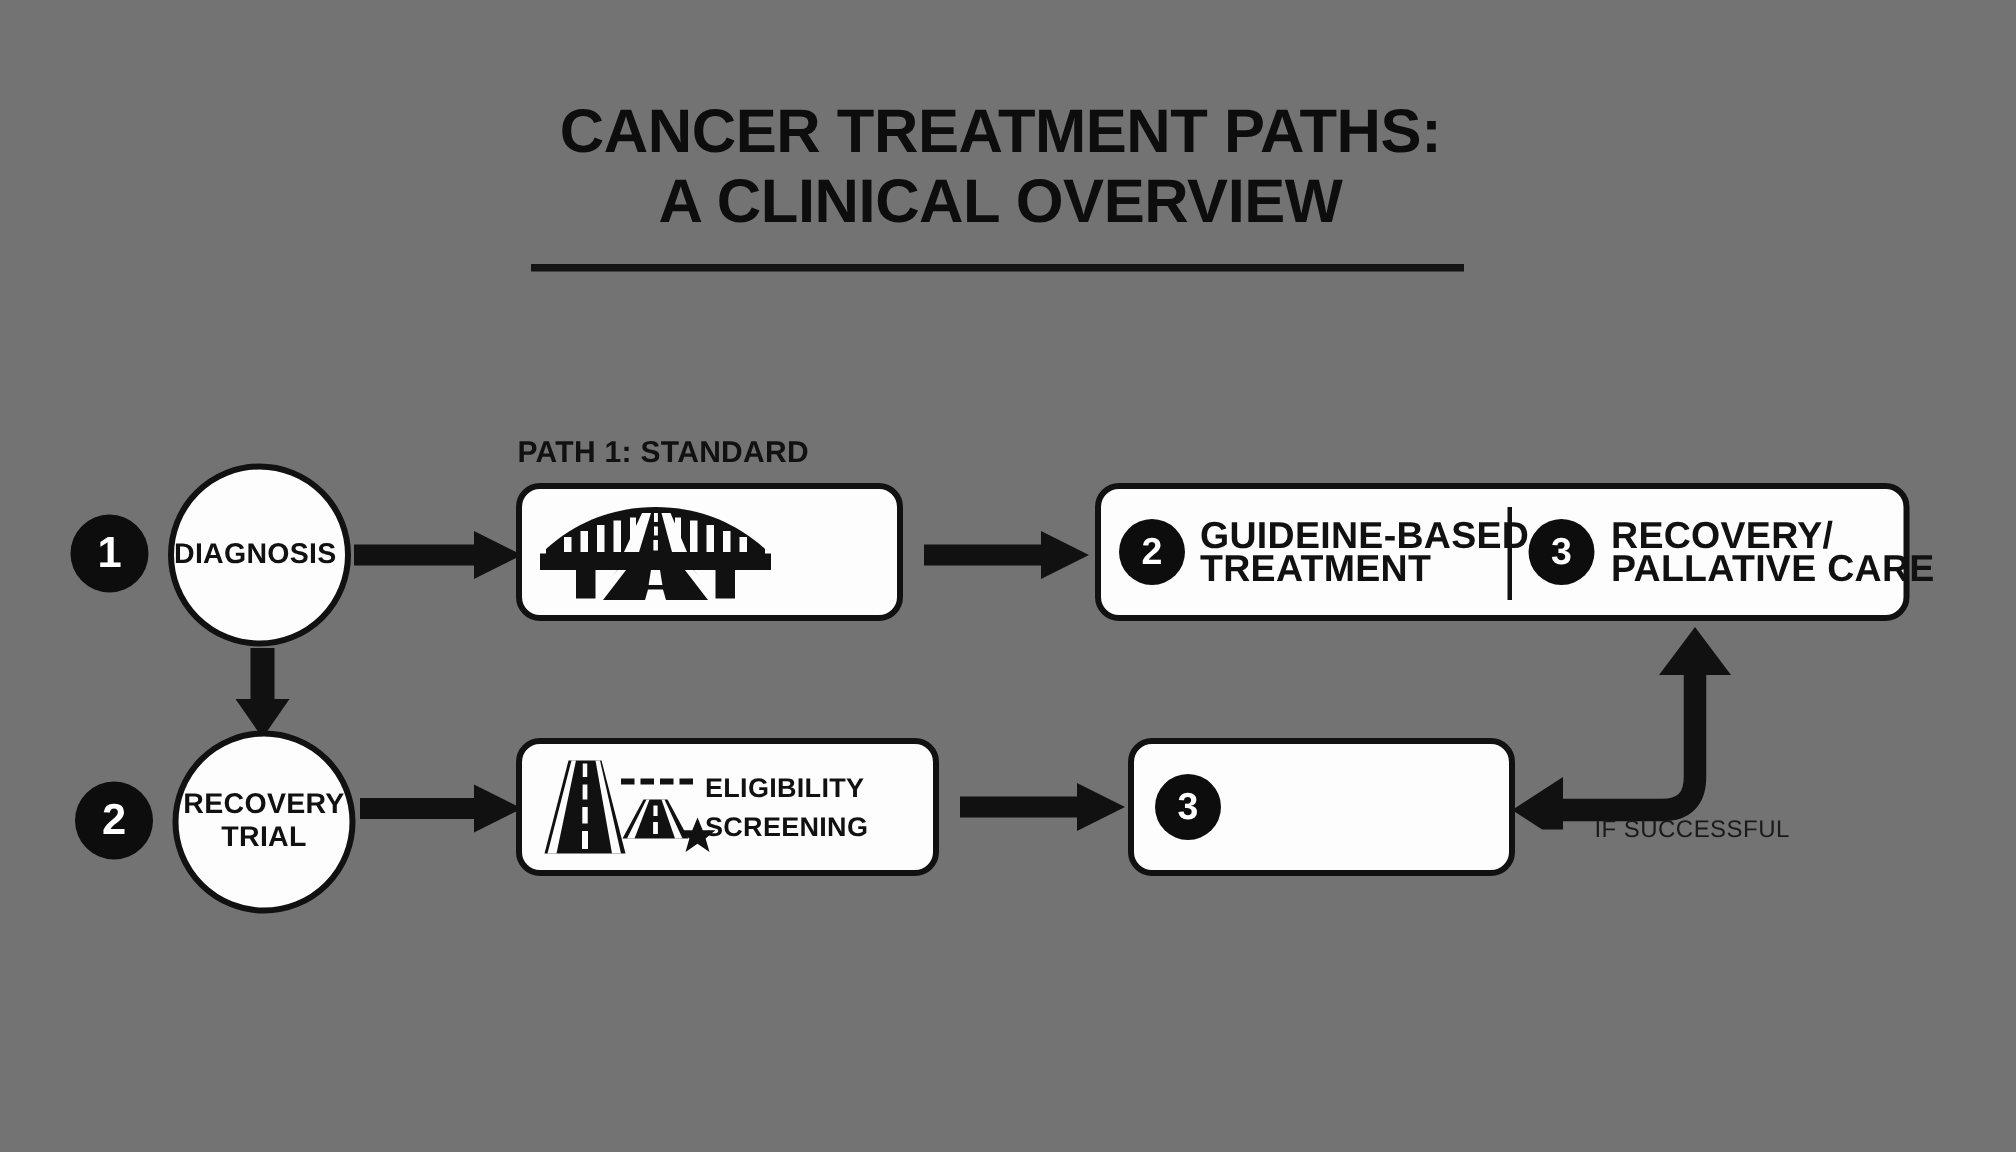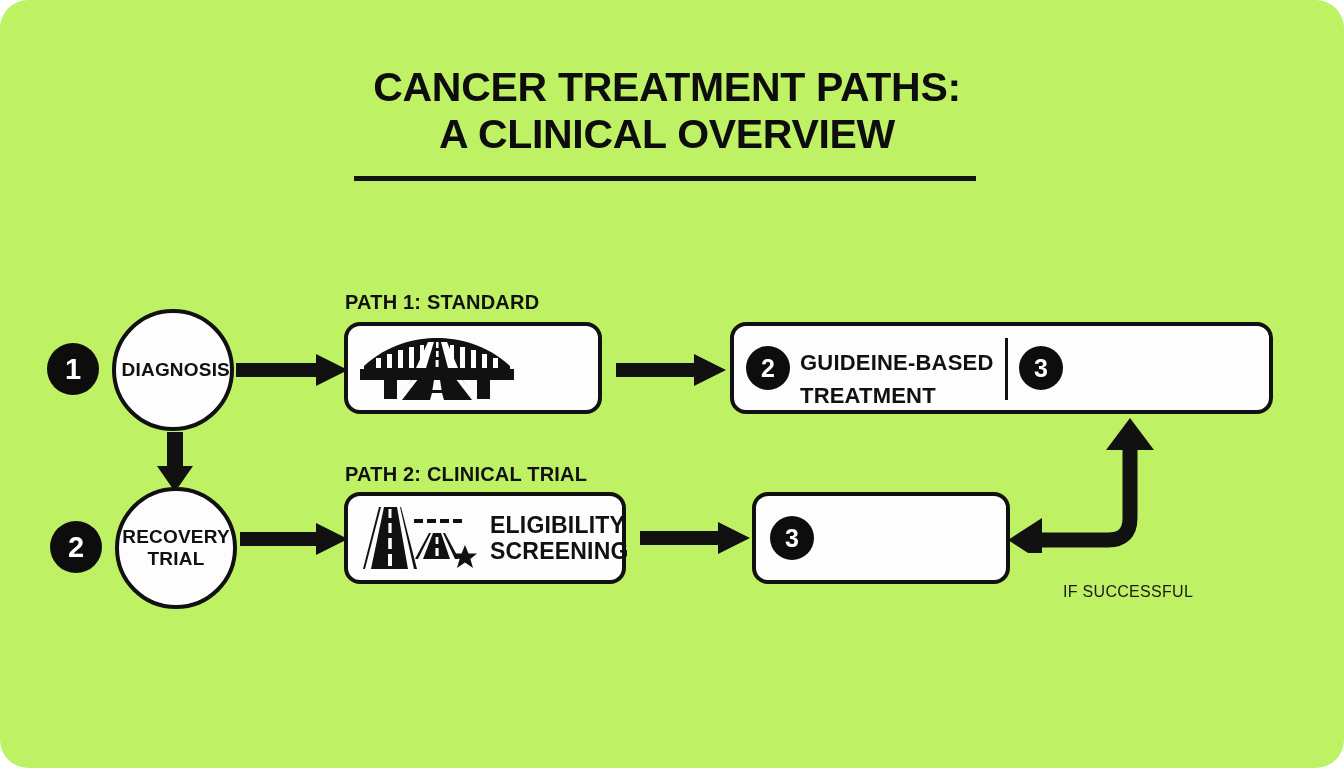--- a/index.html
+++ b/index.html
@@ -7,23 +7,22 @@
     padding: 0;
     background: #ffffff;
   }
   body {
     font-family: "Liberation Sans", sans-serif;
   }
   #canvas {
     position: relative;
     width: 1344px;
     height: 768px;
-    background: #bef264;
+    background: #737373;
     overflow: hidden;
-    border-radius: 28px;
   }
 
   
   .title-block {
     position: absolute;
     left: 352px;
     top: 64px;
     width: 630px;
     text-align: center;
   }
@@ -46,21 +45,21 @@
   }
 
   
   .node-circle {
     position: absolute;
     border: 4px solid #111111;
     border-radius: 50%;
     background: #fdfdfd;
     display: flex;
     align-items: center;
-    justify-content: flex-end;
+    justify-content: flex-start;
     text-align: center;
     box-sizing: border-box;
   }
   .node-circle .node-label {
     font-weight: bold;
     font-size: 19px;
     line-height: 22px;
     letter-spacing: 0.2px;
     color: #111111;
   }
@@ -96,43 +95,42 @@
     font-size: 20px;
     letter-spacing: 0.2px;
     color: #111111;
     white-space: nowrap;
   }
 
   
   .box-text {
     position: absolute;
     font-weight: bold;
-    font-size: 22px;
-    line-height: 33px;
+    font-size: 25px;
+    line-height: 22px;
     letter-spacing: 0.2px;
     color: #111111;
     white-space: pre-line;
   }
   .divider-v {
     position: absolute;
     width: 3px;
     background: #111111;
   }
 
   
   .arrow-svg { position: absolute; }
   .icon-svg  { position: absolute; }
 
   .if-label {
     position: absolute;
     font-size: 16px;
     letter-spacing: 0.3px;
     color: #1a1a1a;
     white-space: nowrap;
-    margin-top: 38px;
   }
 </style>
 </head>
 <body>
 
 <div id="canvas">
 
   <div class="title-block">
     <div class="title-line">CANCER TREATMENT PATHS:</div>
     <div class="title-line">A CLINICAL OVERVIEW</div>
@@ -212,22 +210,23 @@
 
   <div class="rbox" style="left:730px; top:322px; width:543px; height:92px;"></div>
 
   <div class="badge badge-sm" style="left:746px; top:346px;">2</div>
   <div class="box-text" style="left:800px; top:346px;">GUIDEINE-BASED
 TREATMENT</div>
 
   <div class="divider-v" style="left:1005px; top:338px; height:62px;"></div>
 
   <div class="badge badge-sm" style="left:1019px; top:346px;">3</div>
-
-  <div class="path-caption" style="left:345px; top:463px;">PATH 2: CLINICAL TRIAL</div>
+  <div class="box-text" style="left:1074px; top:346px;">RECOVERY/
+PALLATIVE CARE</div>
+
 
   <div class="rbox" style="left:344px; top:492px; width:282px; height:92px;"></div>
 
   <svg class="icon-svg" style="left:357px; top:505px;" width="120" height="68" viewBox="0 0 120 68">
 
     <polygon points="22,2 44,2 60,64 6,64" fill="#111111"></polygon>
     <polygon points="24,2 27,2 14,64 8,64" fill="#fdfdfd"></polygon>
     <polygon points="40,2 43,2 57,64 51,64" fill="#fdfdfd"></polygon>
     <rect x="31.5" y="4" width="3" height="9" fill="#fdfdfd"></rect>
     <rect x="31.4" y="18" width="3.2" height="10" fill="#fdfdfd"></rect>
@@ -241,21 +240,21 @@
 
     <polygon points="72,28 88,28 102,54 58,54" fill="#111111"></polygon>
     <polygon points="74,28 76,28 66,54 61,54" fill="#fdfdfd"></polygon>
     <polygon points="84,28 86,28 98,54 93,54" fill="#fdfdfd"></polygon>
     <rect x="78.6" y="32" width="2.8" height="7" fill="#fdfdfd"></rect>
     <rect x="78.4" y="43" width="3.2" height="8" fill="#fdfdfd"></rect>
 
     <polygon points="108,40 111.5,48.5 120,48.5 113.4,54 116,63 108,57.5 100,63 102.6,54 96,48.5 104.5,48.5" fill="#111111"></polygon>
   </svg>
 
-  <div class="box-text" style="left:490px; top:512px; font-size:23px; line-height:26px;">ELIGIBILITY
+  <div class="box-text" style="left:470px; top:512px; font-size:18px; line-height:26px;">ELIGIBILITY
 SCREENING</div>
 
   <svg class="arrow-svg" style="left:640px; top:520px;" width="114" height="36" viewBox="0 0 114 36">
     <rect x="0" y="11" width="84" height="14" fill="#111111"></rect>
     <polygon points="78,2 110,18 78,34" fill="#111111"></polygon>
   </svg>
 
   <div class="rbox" style="left:752px; top:492px; width:258px; height:92px;"></div>
 
   <div class="badge badge-sm" style="left:770px; top:516px;">3</div>

